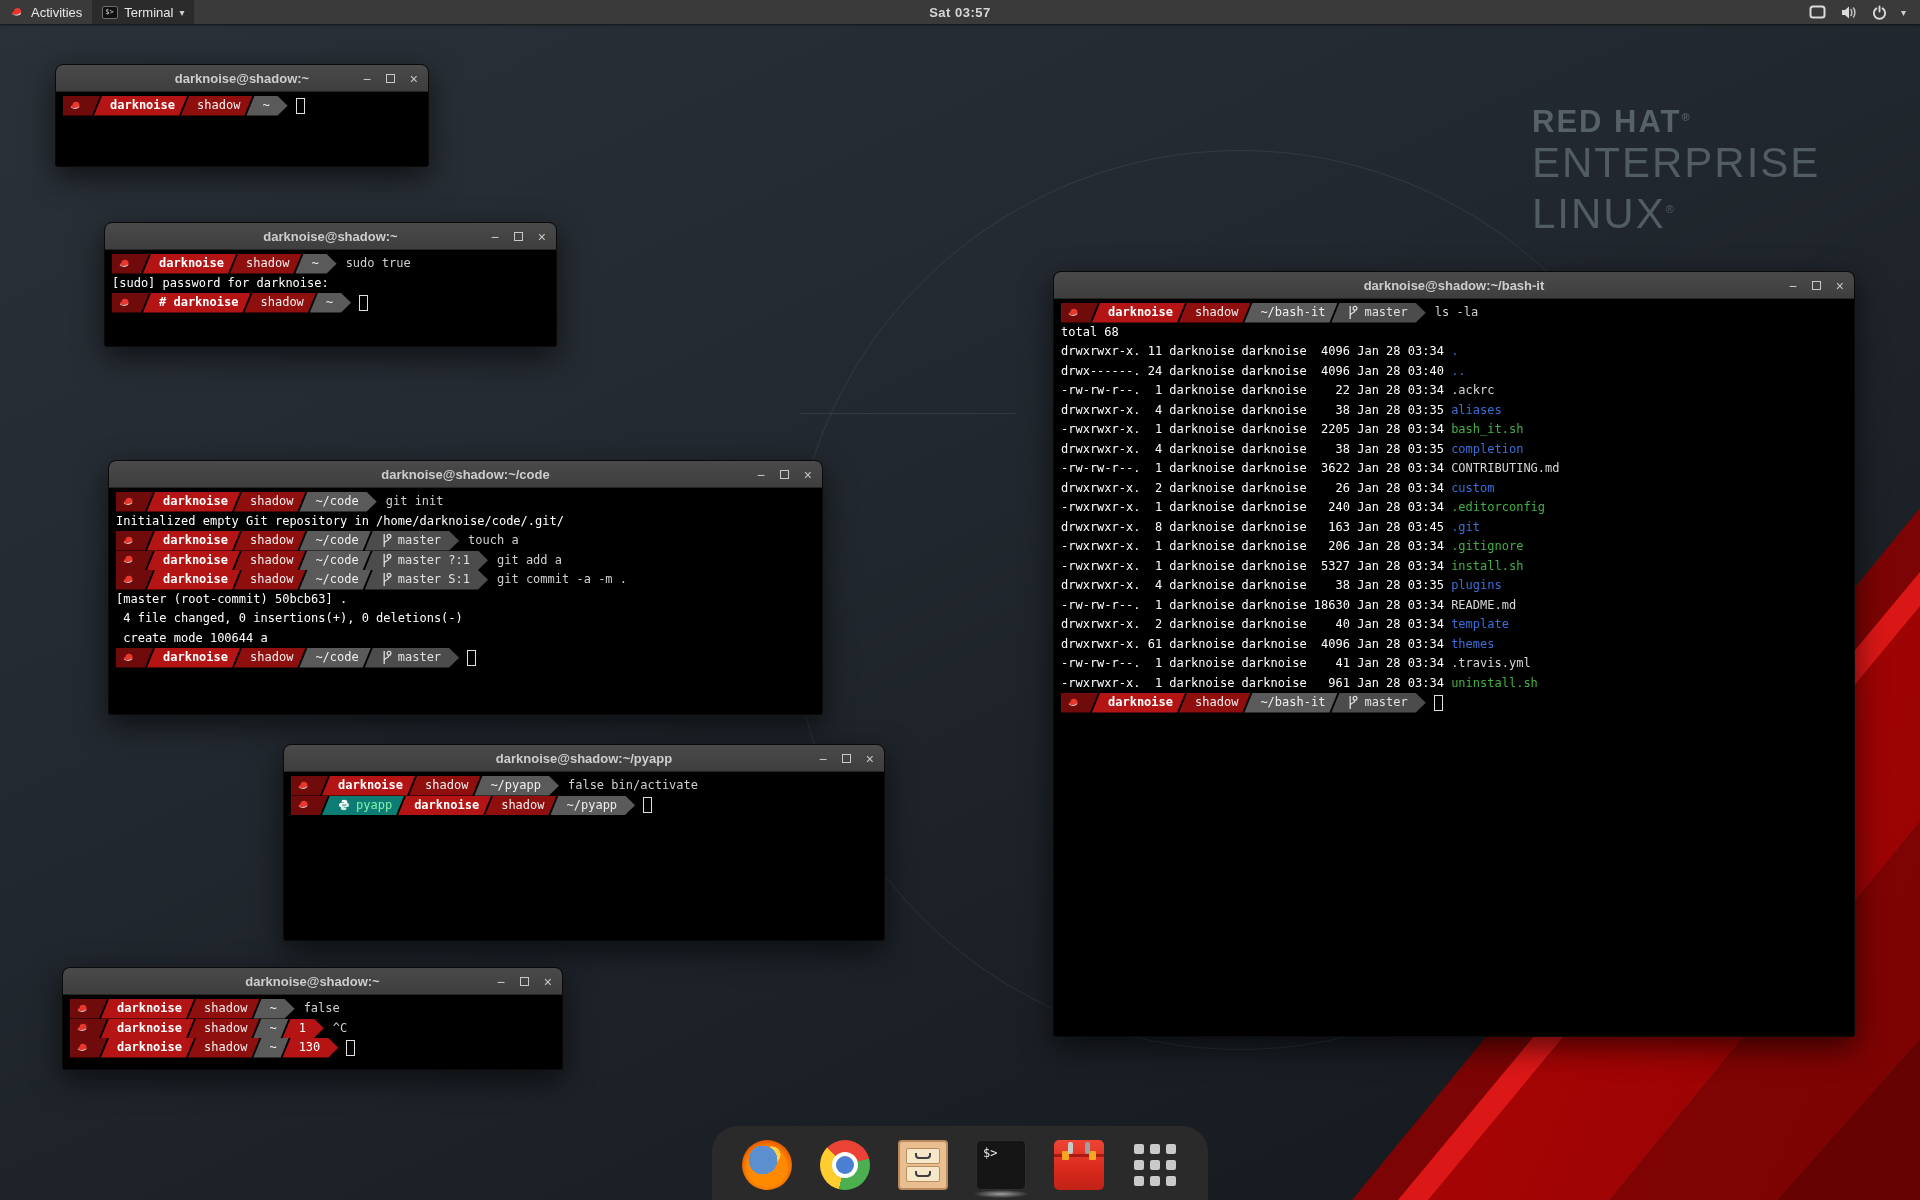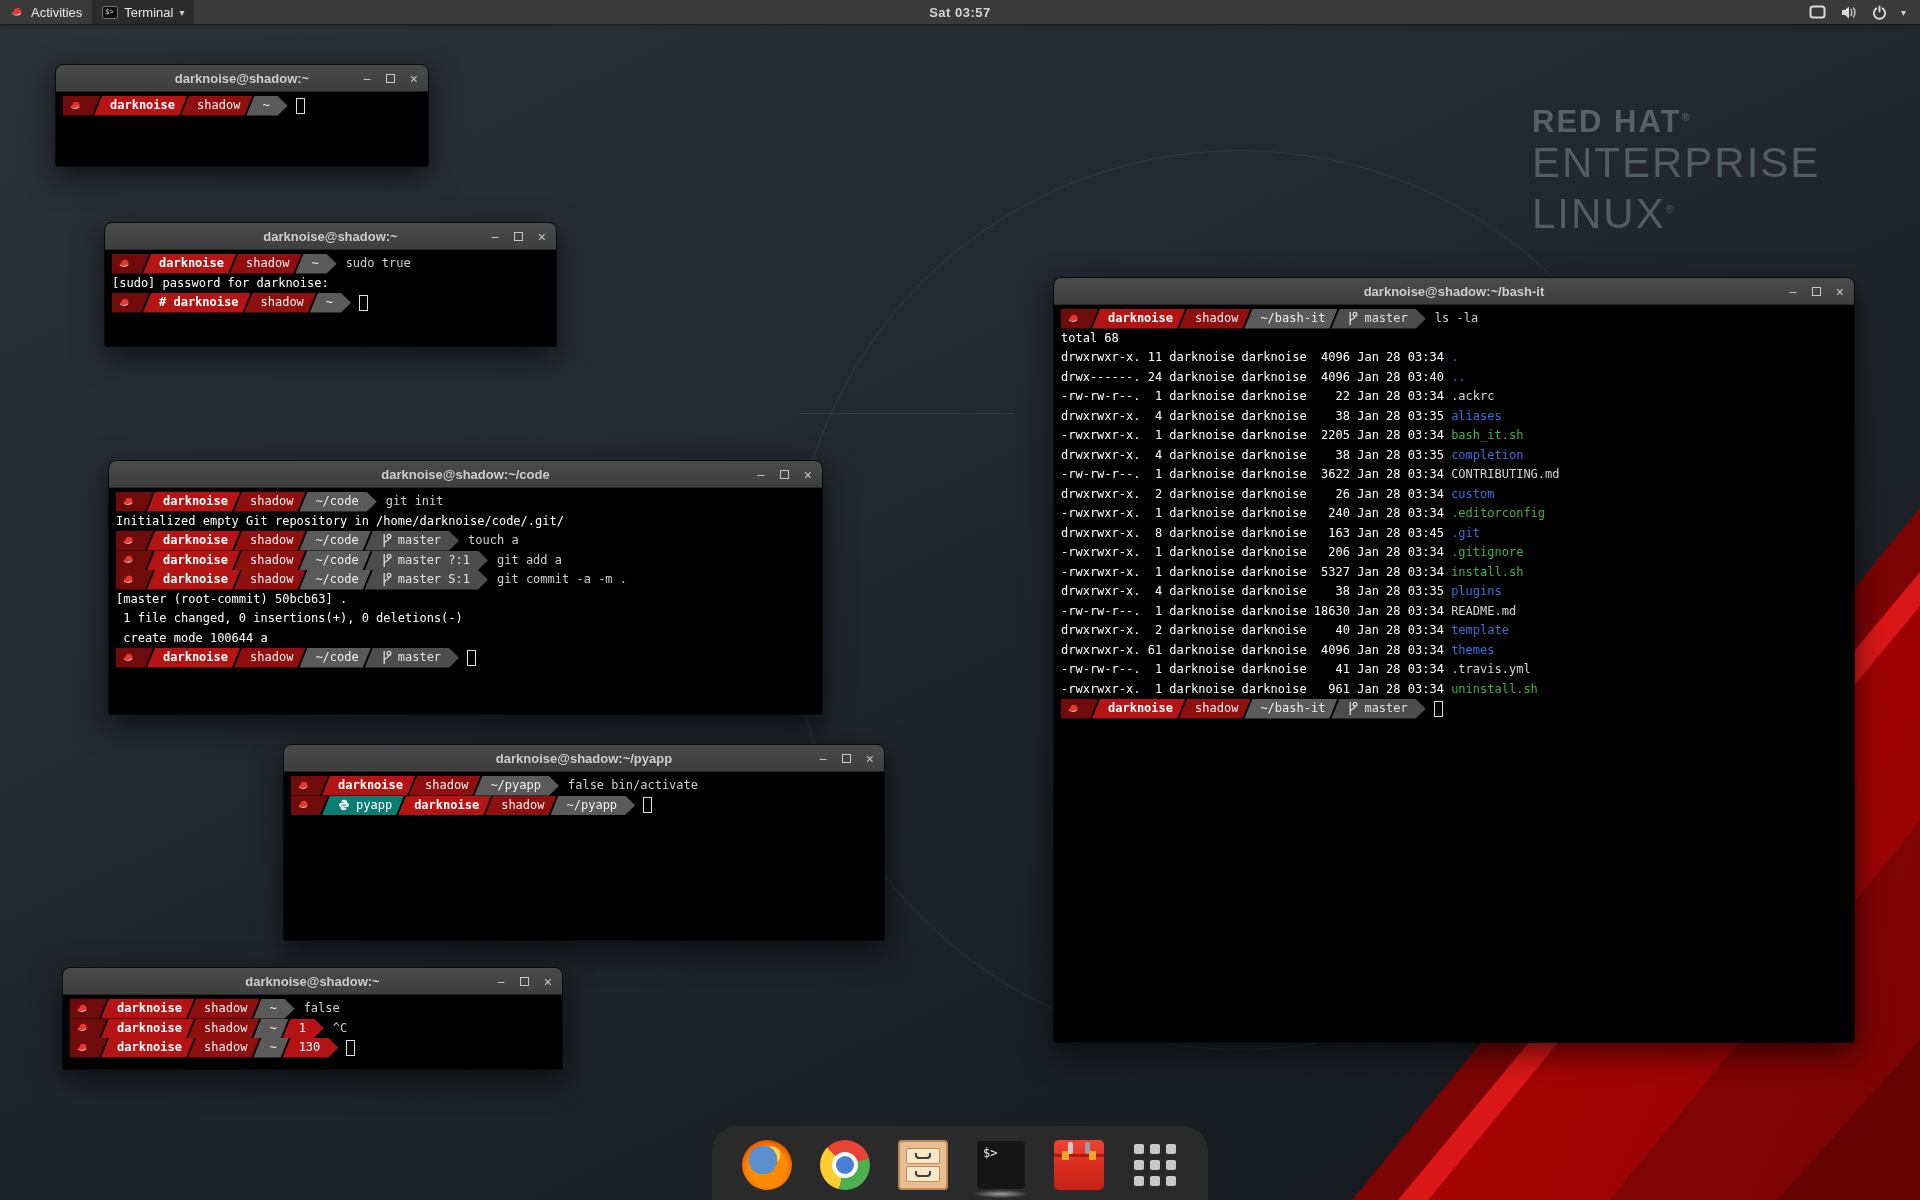--- a/index.html
+++ b/index.html
@@ -73,21 +73,21 @@
          color:#efefef; white-space:pre; }
   .seg.first { margin-left:0; padding-left:7px; clip-path:polygon(0 0,100% 0,calc(100% - 8px) 100%,0 100%); }
   .seg.arrow { padding-right:18px;
          clip-path:polygon(8px 0,calc(100% - 10px) 0,100% 50%,calc(100% - 10px) 100%,0 100%); }
   .seg.hat    { background:var(--seg-hat-bg); padding:0 11px 0 6px; }
   .seg.user   { background:var(--seg-user-bg); font-weight:bold; color:#fff; }
   .seg.host   { background:var(--seg-host-bg); }
   .seg.path   { background:var(--seg-path-bg); }
   .seg.branch { background:var(--seg-branch-bg); color:#e0e0e0; }
   .seg.exit   { background:var(--seg-exit-bg); color:#fff; }
-  .seg.venv   { background:var(--seg-venv-bg); color:#ffffff;justify-content:flex-end; }
+  .seg.venv   { background:var(--seg-venv-bg); color:#86efac;justify-content:flex-end; }
   .seg svg.mini { margin-right:6px; }
   .cursor { display:inline-block; width:9px; height:16px; border:1px solid #e0e0e0; margin-left:8px; }
 
   
   #dock { position:absolute; left:50%; bottom:0; transform:translateX(-50%); z-index:40;
           background:rgba(43,43,43,.96); border-radius:26px 26px 0 0; padding:14px 30px 10px 30px;
           display:flex; align-items:center; gap:28px; }
   .dock-ico { width:50px; height:50px; position:relative; cursor:default; }
   .ico-firefox { border-radius:50%;
     background:radial-gradient(circle at 42% 40%, #5b8fd0 0 34%, transparent 35%),
@@ -208,21 +208,21 @@
                 <path d="M3.2 1v13M8 5.2c0 3.2-4.8 2.4-4.8 5.2" fill="none" stroke="#ddd" stroke-width="1.3"></path>
               </svg><span>master ?:1</span></span><span class="cmd">git add a</span></div>
           <div class="tline"><span class="seg hat first"><svg class="mini" width="14" height="14" viewBox="0 0 16 16">
                 <path d="M8 3.2c-2.4 0-3.9 1.5-3.9 3.4 0 .4-.6.6-1.3.9-.8.4-1.1 1-.5 1.5.9.8 2.5 1.3 4.2 1.3 3.1 0 5.6-1.4 5.6-3.2C12.1 5 10.4 3.2 8 3.2z" fill="#e8372c"></path>
                 <path d="M2.3 9.2c.9.7 2.4 1.2 4 1.2 2.5 0 4.7-1 5.4-2.3.3.6 0 1.3-.9 1.9-1 .7-2.8 1.2-4.5 1.1-1.8-.1-3.4-.7-4.1-1.4-.2-.2-.1-.4.1-.5z" fill="#fff" opacity=".92"></path>
               </svg></span><span class="seg user"><span>darknoise</span></span><span class="seg host"><span>shadow</span></span><span class="seg path"><span>~/code</span></span><span class="seg branch arrow"><svg class="mini" width="11" height="15" viewBox="0 0 11 15">
                 <circle cx="8" cy="3.2" r="1.9" fill="none" stroke="#ddd" stroke-width="1.3"></circle>
                 <path d="M3.2 1v13M8 5.2c0 3.2-4.8 2.4-4.8 5.2" fill="none" stroke="#ddd" stroke-width="1.3"></path>
               </svg><span>master S:1</span></span><span class="cmd">git commit -a -m .</span></div>
           <div class="tline"><span class="out">[master (root-commit) 50bcb63] .</span></div>
-          <div class="tline"><span class="out"> 1 file changed, 0 insertions(+), 0 deletions(-)</span></div>
+          <div class="tline"><span class="out"> 4 file changed, 0 insertions(+), 0 deletions(-)</span></div>
           <div class="tline"><span class="out"> create mode 100644 a</span></div>
           <div class="tline"><span class="seg hat first"><svg class="mini" width="14" height="14" viewBox="0 0 16 16">
                 <path d="M8 3.2c-2.4 0-3.9 1.5-3.9 3.4 0 .4-.6.6-1.3.9-.8.4-1.1 1-.5 1.5.9.8 2.5 1.3 4.2 1.3 3.1 0 5.6-1.4 5.6-3.2C12.1 5 10.4 3.2 8 3.2z" fill="#e8372c"></path>
                 <path d="M2.3 9.2c.9.7 2.4 1.2 4 1.2 2.5 0 4.7-1 5.4-2.3.3.6 0 1.3-.9 1.9-1 .7-2.8 1.2-4.5 1.1-1.8-.1-3.4-.7-4.1-1.4-.2-.2-.1-.4.1-.5z" fill="#fff" opacity=".92"></path>
               </svg></span><span class="seg user"><span>darknoise</span></span><span class="seg host"><span>shadow</span></span><span class="seg path"><span>~/code</span></span><span class="seg branch arrow"><svg class="mini" width="11" height="15" viewBox="0 0 11 15">
                 <circle cx="8" cy="3.2" r="1.9" fill="none" stroke="#ddd" stroke-width="1.3"></circle>
                 <path d="M3.2 1v13M8 5.2c0 3.2-4.8 2.4-4.8 5.2" fill="none" stroke="#ddd" stroke-width="1.3"></path>
               </svg><span>master</span></span><span class="cursor"></span></div>
         </div>
       </div>
@@ -266,21 +266,21 @@
           <div class="tline"><span class="seg hat first"><svg class="mini" width="14" height="14" viewBox="0 0 16 16">
                 <path d="M8 3.2c-2.4 0-3.9 1.5-3.9 3.4 0 .4-.6.6-1.3.9-.8.4-1.1 1-.5 1.5.9.8 2.5 1.3 4.2 1.3 3.1 0 5.6-1.4 5.6-3.2C12.1 5 10.4 3.2 8 3.2z" fill="#e8372c"></path>
                 <path d="M2.3 9.2c.9.7 2.4 1.2 4 1.2 2.5 0 4.7-1 5.4-2.3.3.6 0 1.3-.9 1.9-1 .7-2.8 1.2-4.5 1.1-1.8-.1-3.4-.7-4.1-1.4-.2-.2-.1-.4.1-.5z" fill="#fff" opacity=".92"></path>
               </svg></span><span class="seg user"><span>darknoise</span></span><span class="seg host"><span>shadow</span></span><span class="seg path"><span>~</span></span><span class="seg exit arrow"><span>1</span></span><span class="cmd">^C</span></div>
           <div class="tline"><span class="seg hat first"><svg class="mini" width="14" height="14" viewBox="0 0 16 16">
                 <path d="M8 3.2c-2.4 0-3.9 1.5-3.9 3.4 0 .4-.6.6-1.3.9-.8.4-1.1 1-.5 1.5.9.8 2.5 1.3 4.2 1.3 3.1 0 5.6-1.4 5.6-3.2C12.1 5 10.4 3.2 8 3.2z" fill="#e8372c"></path>
                 <path d="M2.3 9.2c.9.7 2.4 1.2 4 1.2 2.5 0 4.7-1 5.4-2.3.3.6 0 1.3-.9 1.9-1 .7-2.8 1.2-4.5 1.1-1.8-.1-3.4-.7-4.1-1.4-.2-.2-.1-.4.1-.5z" fill="#fff" opacity=".92"></path>
               </svg></span><span class="seg user"><span>darknoise</span></span><span class="seg host"><span>shadow</span></span><span class="seg path"><span>~</span></span><span class="seg exit arrow"><span>130</span></span><span class="cursor"></span></div>
         </div>
       </div>
-      <div class="twin" style="left: 1053px; top: 277px; width: 802px; height: 766px;">
+      <div class="twin" style="left: 1053px; top: 271px; width: 802px; height: 766px;">
         <div class="titlebar">
           <span class="wtitle">darknoise@shadow:~/bash-it</span>
           <span class="wbtns">
             <span class="wbtn minimize-button">−</span>
             <span class="wbtn maximize-button"></span>
             <span class="wbtn close-button">×</span>
           </span>
         </div>
         <div class="tbody">
           <div class="tline"><span class="seg hat first"><svg class="mini" width="14" height="14" viewBox="0 0 16 16">

